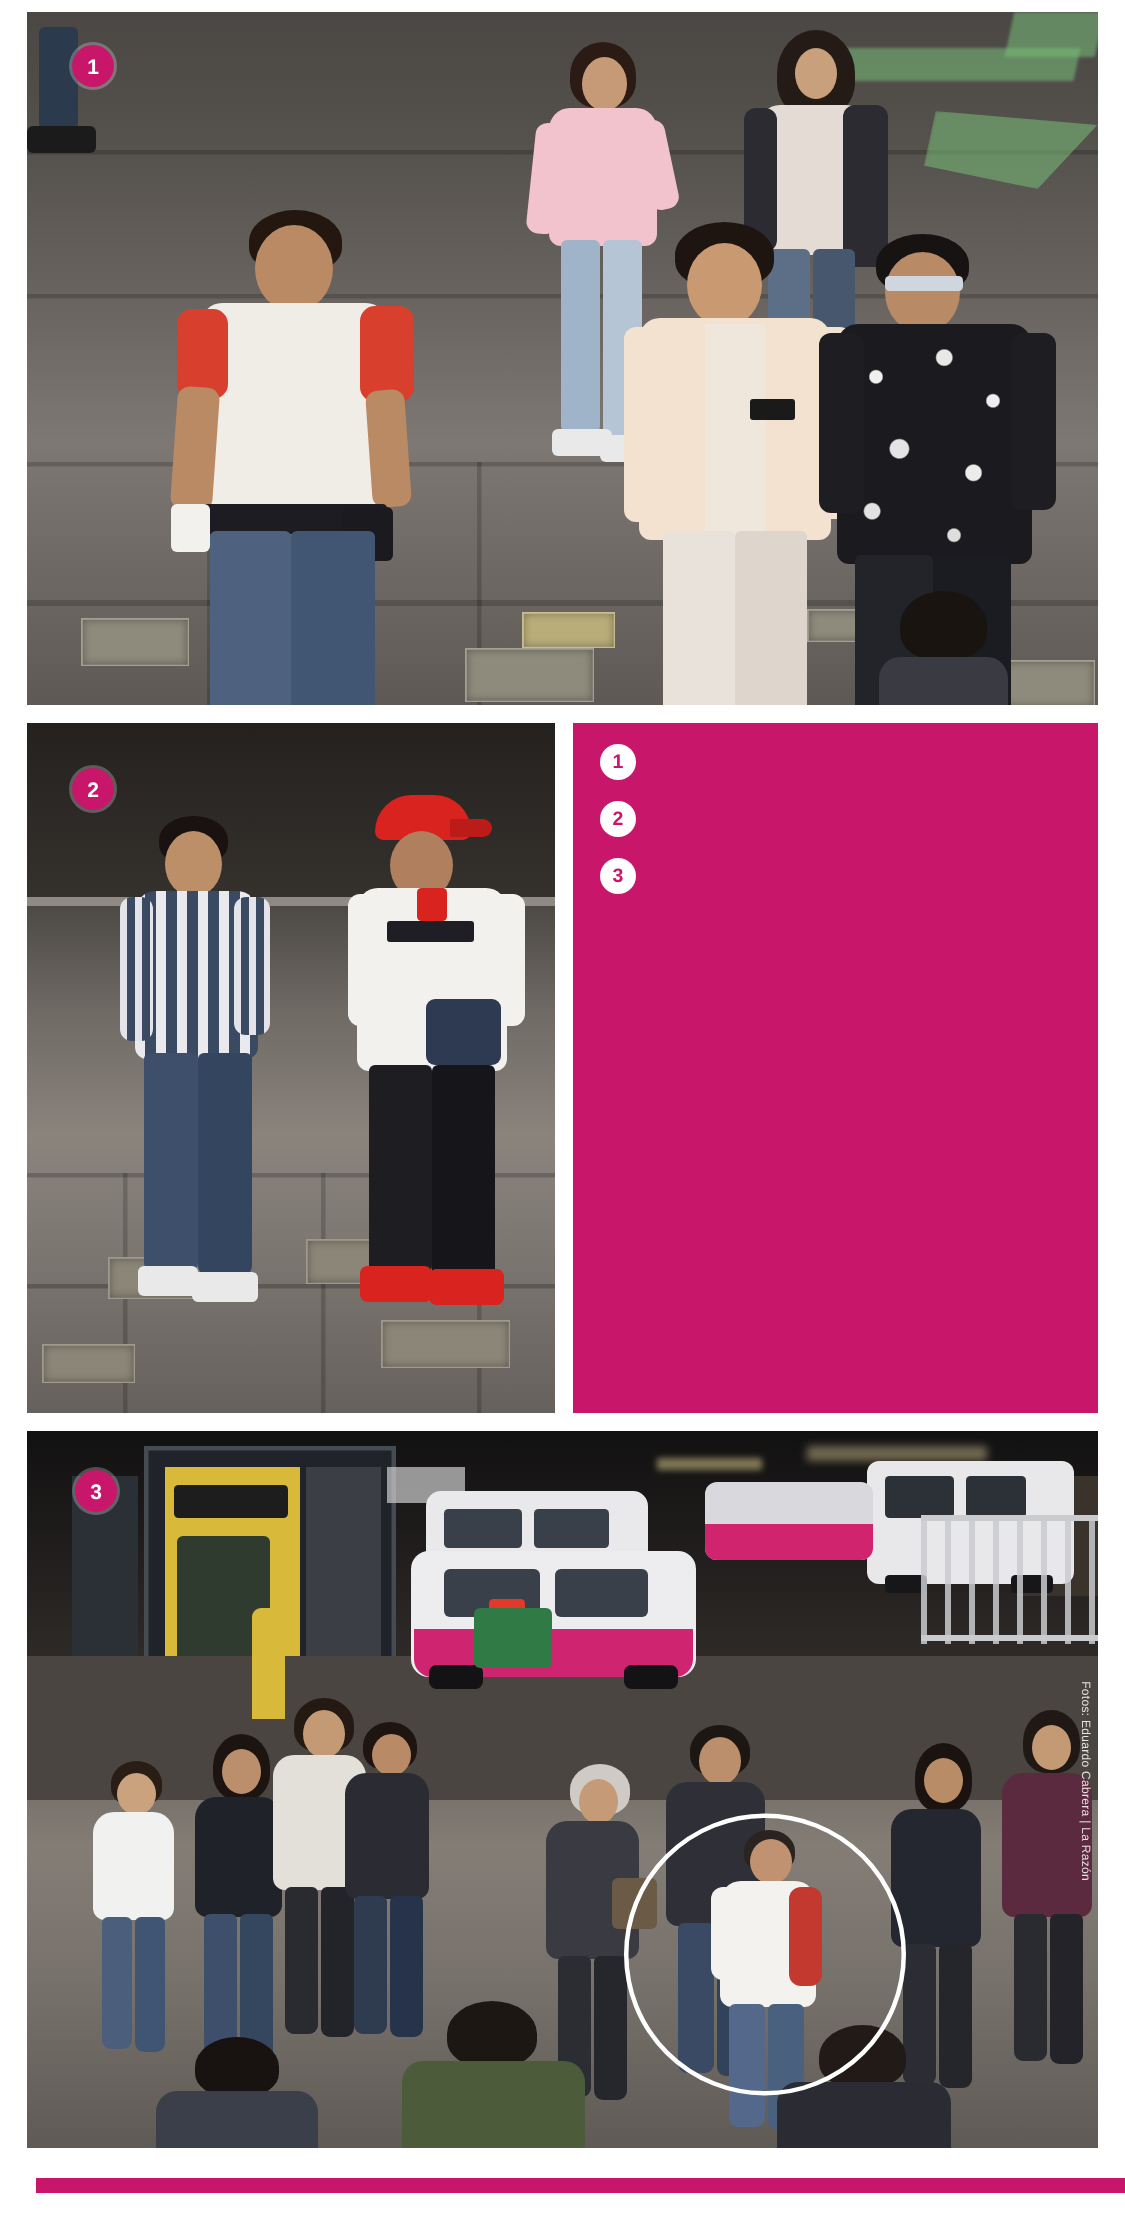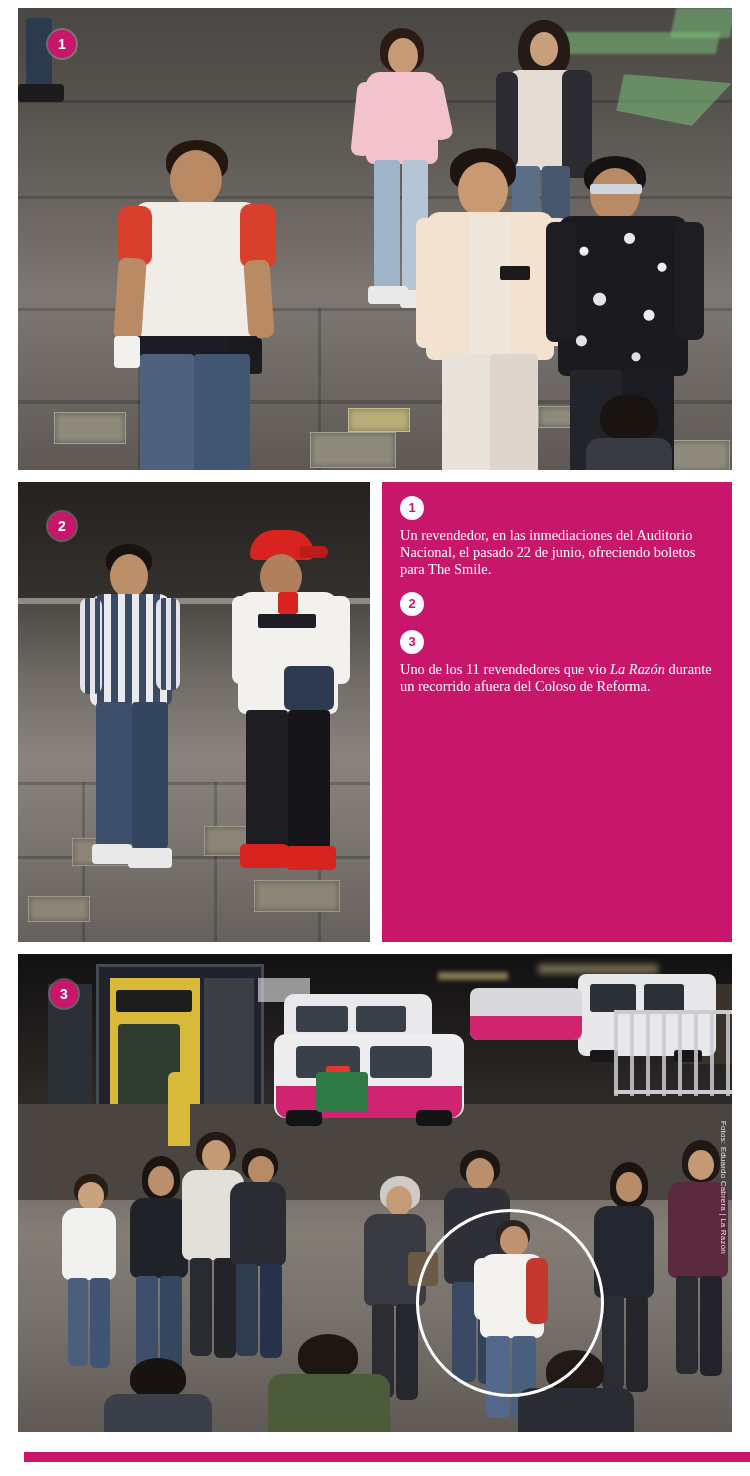--- a/index.html
+++ b/index.html
@@ -335,30 +335,28 @@
       </div>
     </div>
 
     <div class="badge" style="left:30px;top:30px;">2</div>
   </div>
 
   <div id="textpanel">
 
     <div class="item">
       <div class="item-badge">1</div>
-      <div class="item-text"><span>Un revendedor, en las inmediaciones del Auditorio Nacional, el pasado 22 de junio, ofreciendo boletos para The Smile.</span></div>
     </div>
 
     <div class="item">
       <div class="item-badge">2</div>
     </div>
 
     <div class="item">
       <div class="item-badge">3</div>
-      <div class="item-text"><span>Uno de los 11 revendedores que vio </span><i>La Razón</i><span> durante un recorrido afuera del Coloso de Reforma.</span></div>
     </div>
   </div>
 
   <div class="photo" id="photo3">
     <div class="bg-ground"></div>
 
     <div class="scene">
 
       <div style="position:absolute;left:0;top:0;width:714px;height:150px;background:linear-gradient(180deg,#121111 0%,#221f1e 60%,#2e2a28 100%);"></div>
 

